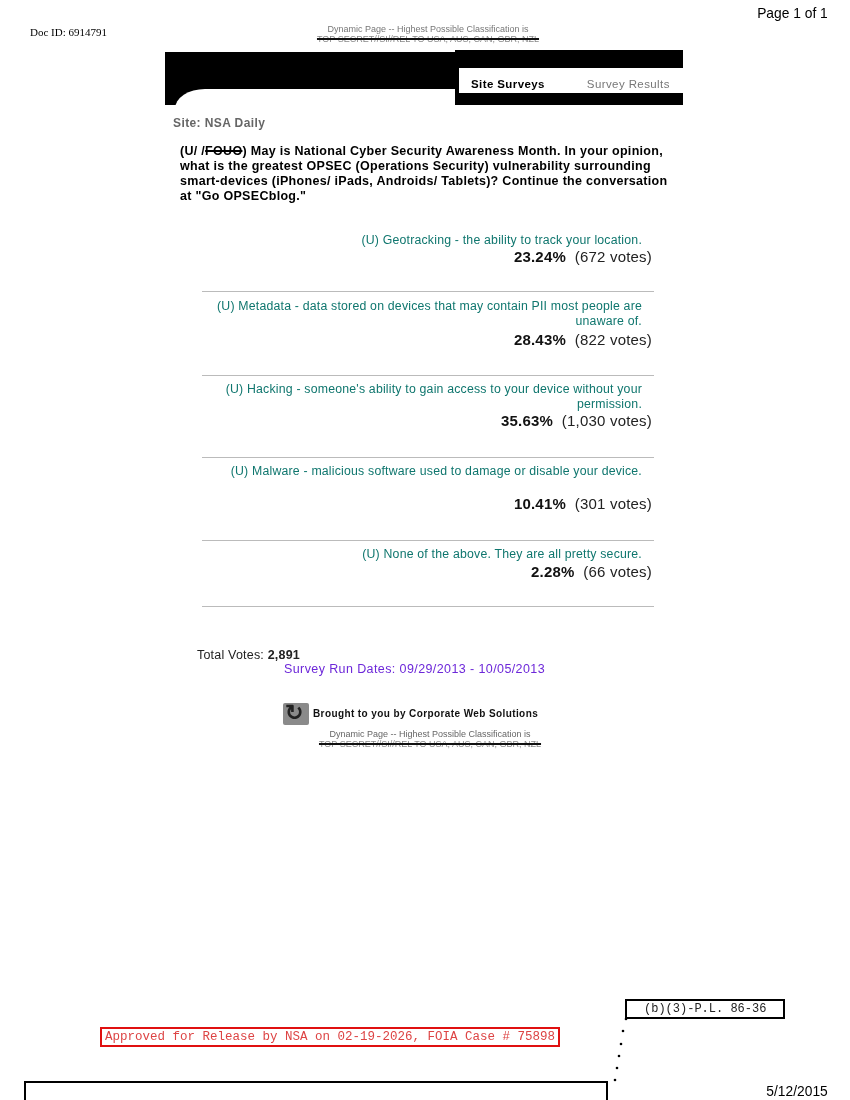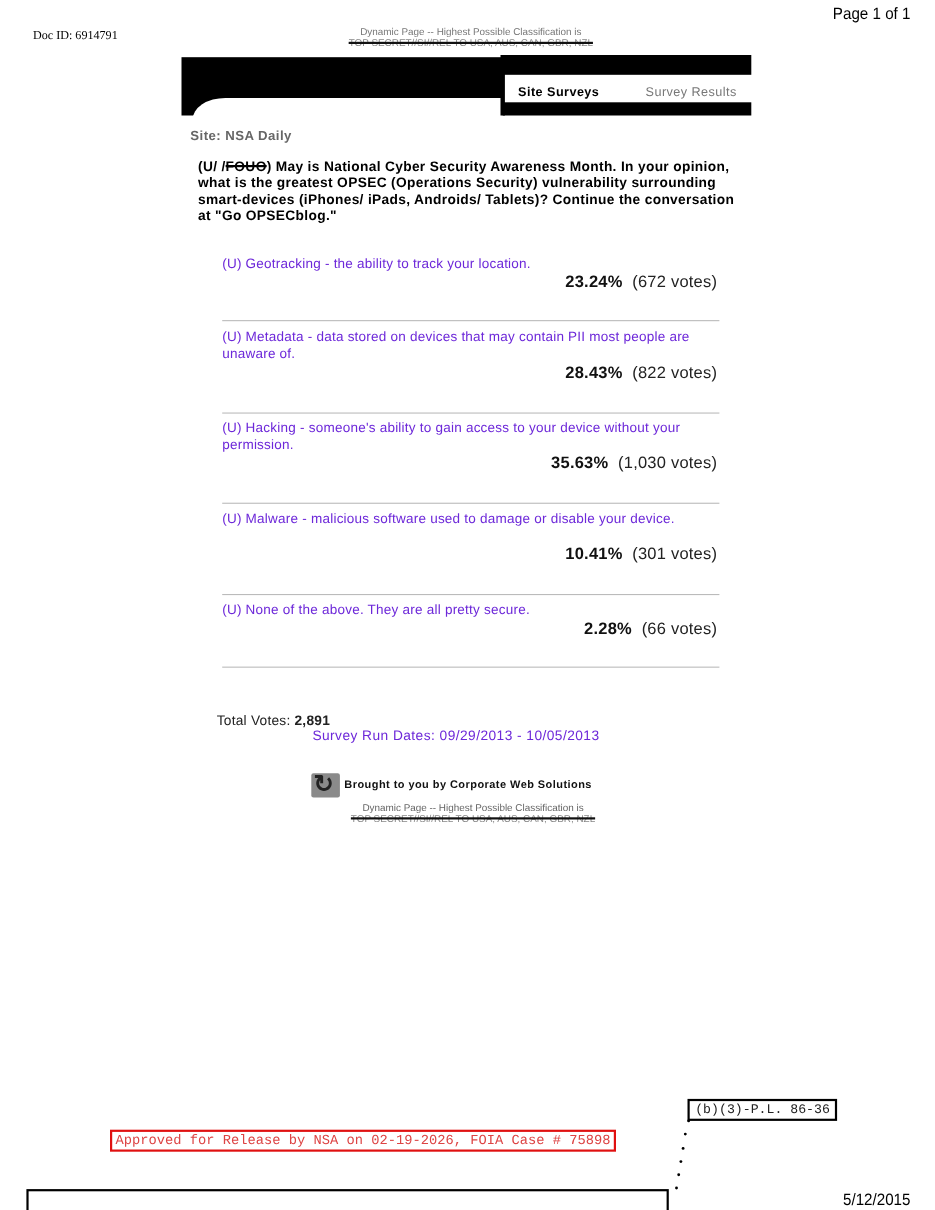--- a/index.html
+++ b/index.html
@@ -20,35 +20,35 @@
   .hdr-right-side { left: 455px; top: 50px; width: 4px; height: 55px; background: #000; }
   .hdr-right-bot { left: 457px; top: 93px; width: 226px; height: 12px; background: #000; }
   .tabs { left: 471px; top: 78px; font-size: 11.5px; letter-spacing: 0.4px; }
   .tab-active { font-weight: bold; color: #000; }
   .tab-link { color: #777; margin-left: 42px; text-align: center; }
 
   .site { left: 173px; top: 116px; font-size: 12px; font-weight: bold; color: #666; letter-spacing: 0.4px; }
   .question { left: 180px; top: 144px; width: 490px; font-size: 12.5px; font-weight: bold; line-height: 15px; letter-spacing: 0.3px; }
   .question .strike { text-decoration: line-through; text-decoration-thickness: 2px; }
 
-  .opt-text { left: 202px; width: 450px; font-size: 12.3px; line-height: 15px; color: #6d28d9; letter-spacing: 0.2px; }
+  .opt-text { left: 192px; width: 450px; font-size: 12.3px; line-height: 15px; color: #0f766e; letter-spacing: 0.2px; text-align: right; }
   .opt-res { right: 198px; font-size: 15px; color: #222; letter-spacing: 0.2px; white-space: nowrap; }
   .opt-res b { color: #111; }
   .divider { left: 202px; width: 452px; height: 1px; background: #bbb; }
 
   .total { left: 197px; top: 613px; font-size: 12.5px; color: #222; letter-spacing: 0.2px; margin-top: 35px; }
   .dates { left: 284px; top: 662px; font-size: 12.5px; color: #6d28d9; letter-spacing: 0.4px; }
 
   .logo { left: 283px; top: 703px; width: 26px; height: 22px; background: #8a8a8a; border-radius: 2px; }
   .logo-glyph { left: 285px; top: 700px; font-size: 22px; font-weight: bold; color: #222; line-height: 26px; }
   .brought { left: 313px; top: 708px; font-size: 10px; font-weight: bold; color: #111; letter-spacing: 0.4px; }
   .class-bot { left: 280px; top: 729px; width: 300px; font-size: 9px; line-height: 10px; text-align: center; color: #666; }
   .class-bot .strike { text-decoration: line-through; text-decoration-thickness: 2px; text-decoration-color: #111; color: #888; }
 
-  .exempt { left: 625px; top: 999px; border: 2px solid #000; padding: 1px 5px; font-family: "Liberation Mono", monospace; font-size: 12px; color: #222; }
+  .exempt { left: 625px; top: 999px; border: 2px solid #000; padding: 1px 17px; font-family: "Liberation Mono", monospace; font-size: 12px; color: #222; }
   .approved { left: 100px; top: 1027px; border: 2px solid #e01010; padding: 1px 3px; font-family: "Liberation Mono", monospace; font-size: 12.5px; color: #d44; }
   .dots { left: 606px; top: 1016px; width: 25px; height: 72px; }
   .bottom-box { left: 24px; top: 1081px; width: 580px; height: 30px; border: 2px solid #000; }
   .date-foot { right: 22px; top: 1082px; font-size: 15px; transform: scaleX(0.92); transform-origin: right; }
 </style>
 </head>
 <body>
 
 <div class="abs page-num">Page 1 of 1</div>
 <div class="abs docid" style="left:30px">Doc ID: 6914791</div>

